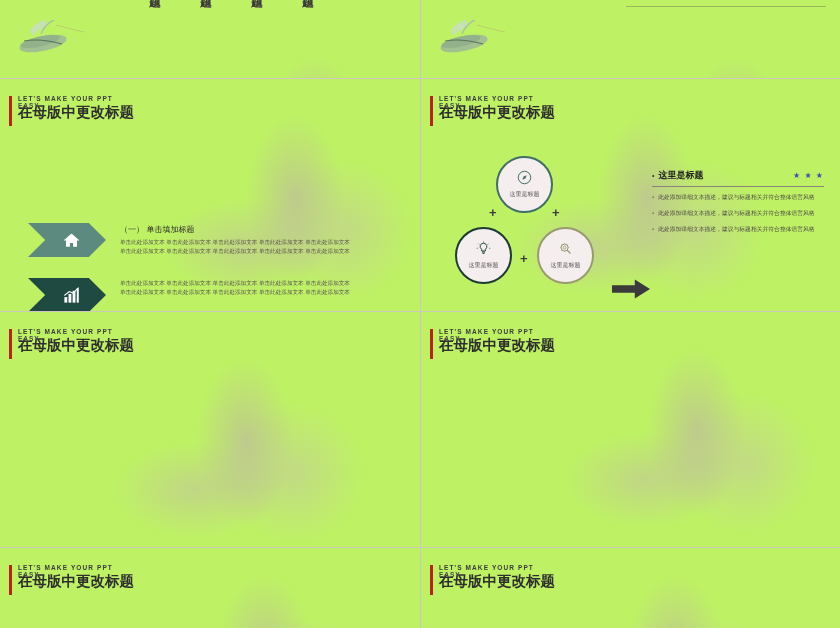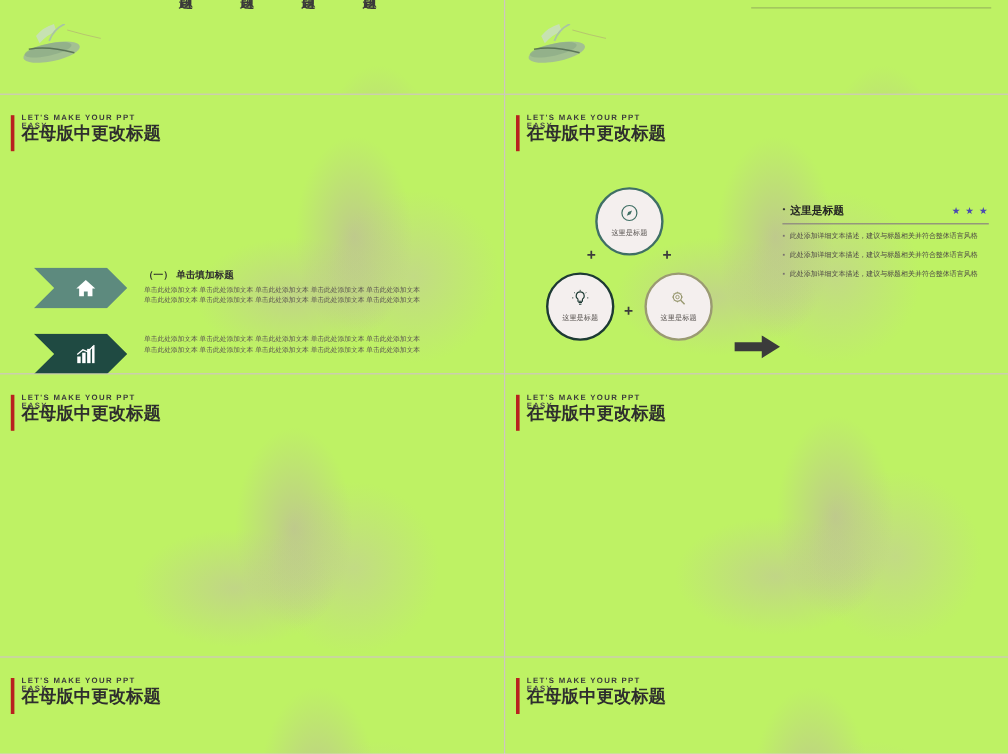--- a/index.html
+++ b/index.html
@@ -72,21 +72,21 @@
   
   .chev-row { position: absolute; display: flex; align-items: flex-start; }
   .chev {
     position: relative; width: 78px; height: 34px;
     display: flex; align-items: center; justify-content: center;
     clip-path: polygon(0 0, 78% 0, 100% 50%, 78% 100%, 0 100%, 22% 50%);
   }
   .chev svg { width: 19px; height: 19px; fill: #ffffff; margin-left: 8px; }
   .chev-txt { margin-left: 14px; padding-top: 1px; }
   .chev-title {
-    font-size: 8px; font-weight: bold; color: #2d2d2d;
+    font-size: 8px; font-weight: normal; color: #2d2d2d;
     font-family: "DejaVu Sans", sans-serif; margin-bottom: 3px;
   }
   .chev-body { font-size: 5.6px; color: #5a5350; line-height: 8.6px; max-width: 278px; }
 
   
   .circ {
     position: absolute; border-radius: 50%;
     display: flex; flex-direction: column; align-items: center; justify-content: center;
     background: #f4efee;
   }

